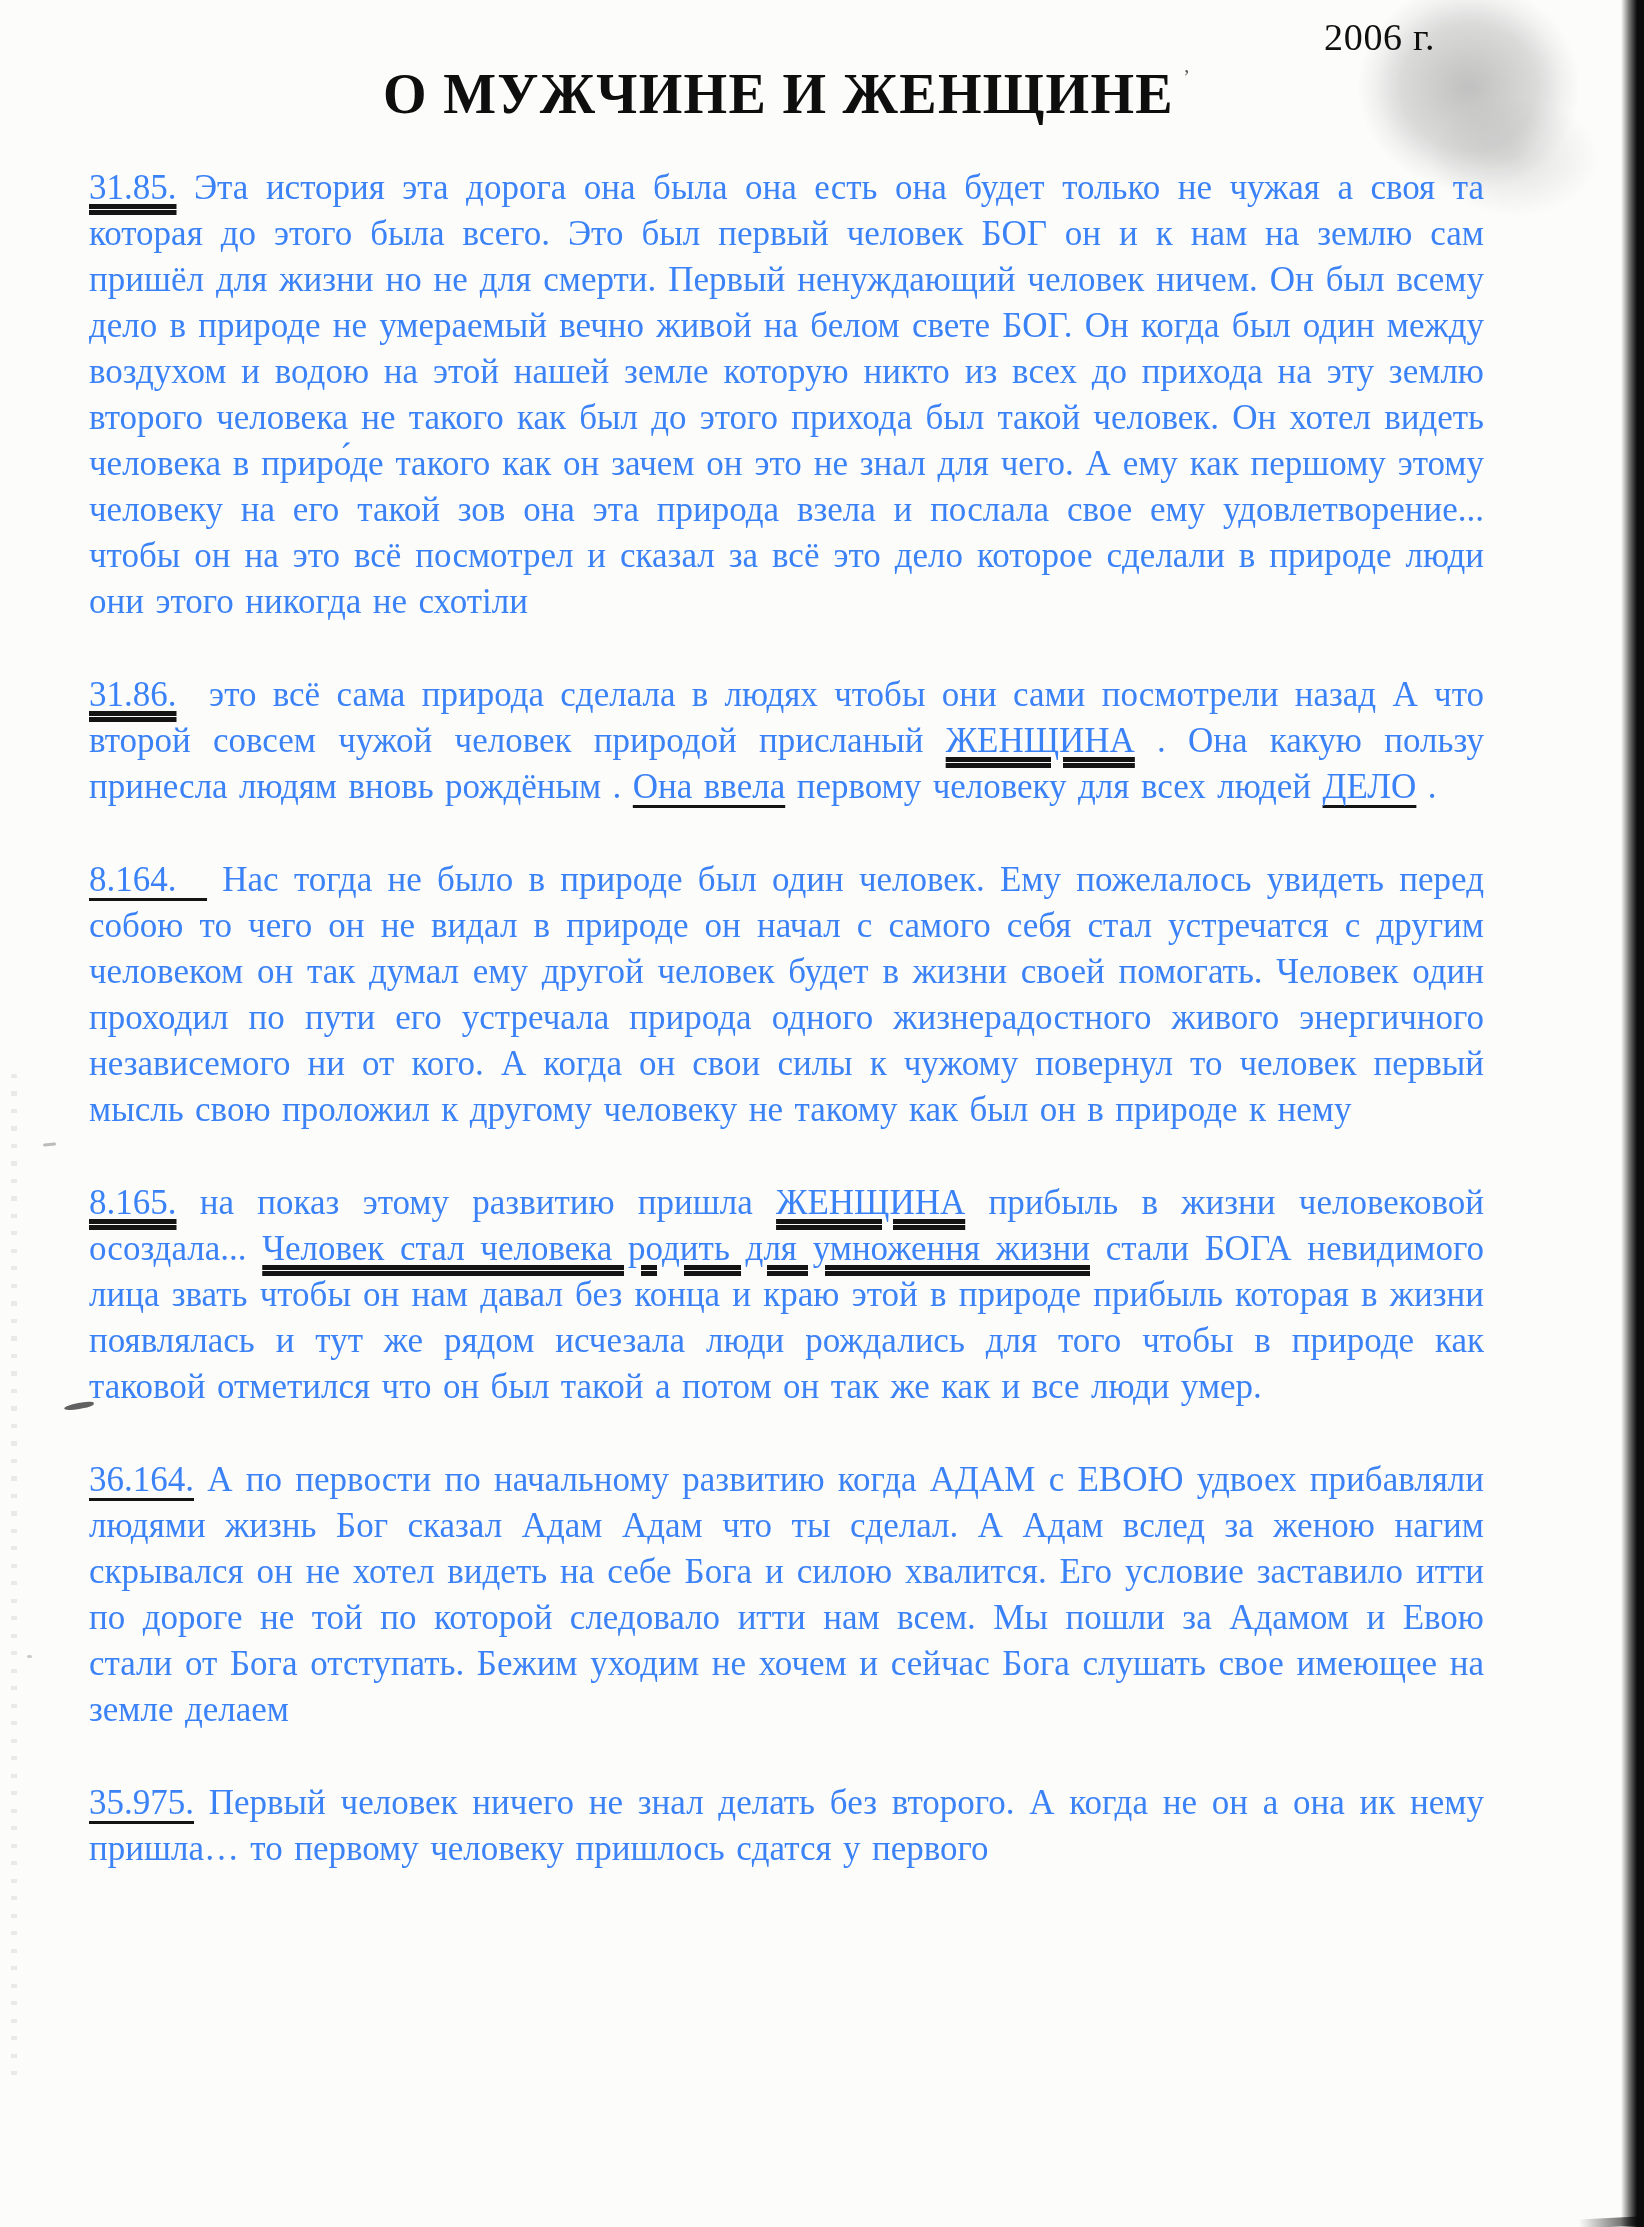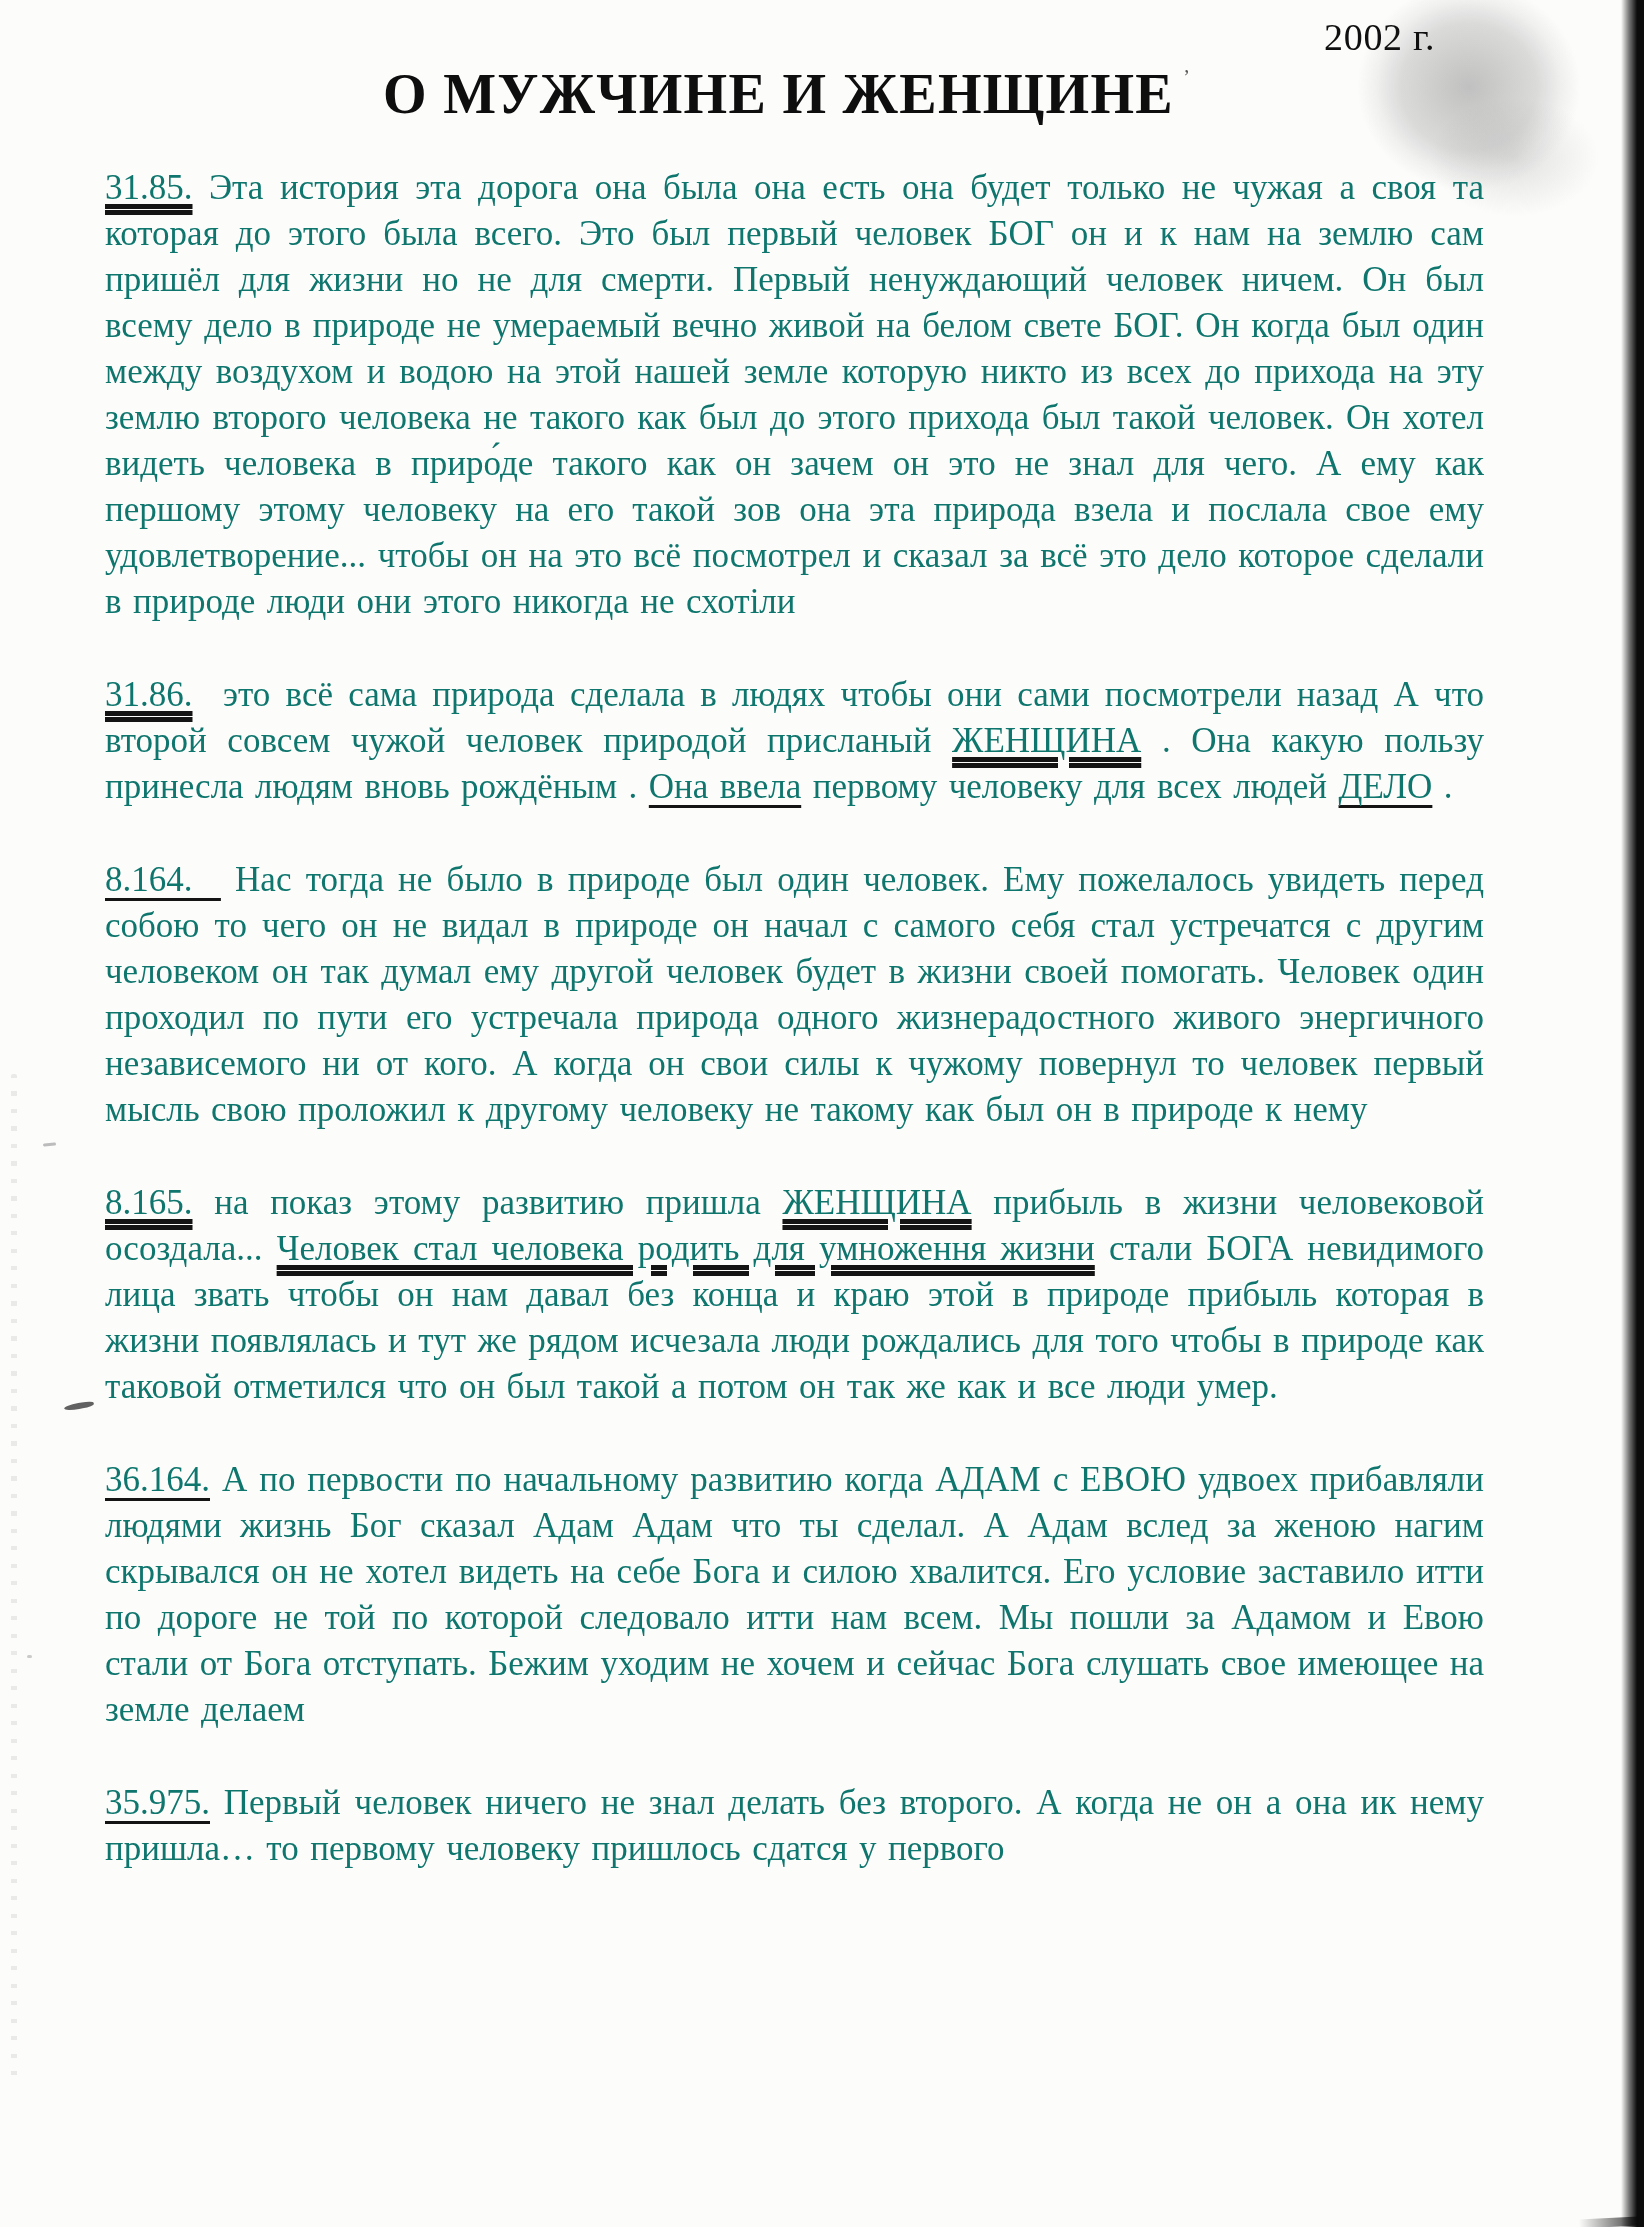--- a/index.html
+++ b/index.html
@@ -42,25 +42,25 @@
     display:inline-block;
     font-weight:bold;font-size:56px;letter-spacing:1.3px;color:#0e0e0e;
   }
   .title-mark{
     display:inline-block;font-size:20px;color:#555;vertical-align:top;margin-left:9.4px;margin-top:4px;
   }
   .content{
     position:absolute;left:89px;top:165px;width:1395px;
   }
   p.body{
-    margin:0 0 47px 16px;
+    margin:0 0 47px 0;
     font-size:35px;line-height:46px;
     text-align:justify;
     word-spacing:2.7px;
-    color:#0f766e;
+    color:#3b82f6;
   }
   .seg-n{}
   .seg-num1, .seg-u1{
     text-decoration-line:underline;
     text-decoration-thickness:2.7px;
     text-underline-offset:6.7px;
     text-decoration-color:#141414;
   }
   .seg-num2, .seg-u2{
     text-decoration-line:underline;
@@ -80,21 +80,21 @@
     background:repeating-linear-gradient(to bottom, rgba(150,150,150,.18) 0 4px, rgba(150,150,150,0) 4px 17.5px);
   }
 </style>
 </head>
 <body>
 
 <div class="page">
 
   <div class="smudge"></div>
 
-  <div class="year">2002 г.</div>
+  <div class="year">2006 г.</div>
 
   <div class="title-wrap">
     <span class="title">О МУЖЧИНЕ И ЖЕНЩИНЕ</span><span class="title-mark">’</span>
   </div>
 
   <div class="content">
       <p class="body"><span class="seg-num2">31.85.</span><span class="seg-n"> Эта история эта дорога она была она есть она будет только не чужая а своя та которая до этого была всего. Это был первый человек БОГ он и к нам на землю сам пришёл для жизни но не для смерти. Первый ненуждающий человек ничем. Он был всему дело в природе не умераемый вечно живой на белом свете БОГ. Он когда был один между воздухом и водою на этой нашей земле которую никто из всех до прихода на эту землю второго человека не такого как был до этого прихода был такой человек. Он хотел видеть человека в приро́де такого как он зачем он это не знал для чего. А ему как першому этому человеку на его такой зов она эта природа взела и послала свое ему удовлетворение... чтобы он на это всё посмотрел и сказал за всё это дело которое сделали в природе люди они этого никогда не схотіли</span></p>
       <p class="body"><span class="seg-num2">31.86.</span><span class="seg-n">&nbsp; это всё сама природа сделала в людях чтобы они сами посмотрели назад А что второй совсем чужой человек природой присланый </span><span class="seg-u2">ЖЕНЩИНА</span><span class="seg-n"> . Она какую пользу принесла людям вновь рождёным . </span><span class="seg-u1">Она ввела</span><span class="seg-n"> первому человеку для всех людей </span><span class="seg-u1">ДЕЛО</span><span class="seg-n"> .</span></p>
       <p class="body"><span class="seg-num1">8.164.&nbsp;&nbsp;</span><span class="seg-n"> Нас тогда не было в природе был один человек. Ему пожелалось увидеть перед собою то чего он не видал в природе он начал с самого себя стал устречатся с другим человеком он так думал ему другой человек будет в жизни своей помогать. Человек один проходил по пути его устречала природа одного жизнерадостного живого энергичного независемого ни от кого. А когда он свои силы к чужому повернул то человек первый мысль свою проложил к другому человеку не такому как был он в природе к нему</span></p>
       <p class="body"><span class="seg-num2">8.165.</span><span class="seg-n"> на показ этому развитию пришла </span><span class="seg-u2">ЖЕНЩИНА</span><span class="seg-n"> прибыль в жизни человековой осоздала... </span><span class="seg-u2">Человек стал человека родить для умноження жизни</span><span class="seg-n"> стали БОГА невидимого лица звать чтобы он нам давал без конца и краю этой в природе прибыль которая в жизни появлялась и тут же рядом исчезала люди рождались для того чтобы в природе как таковой отметился что он был такой а потом он так же как и все люди умер.</span></p>

